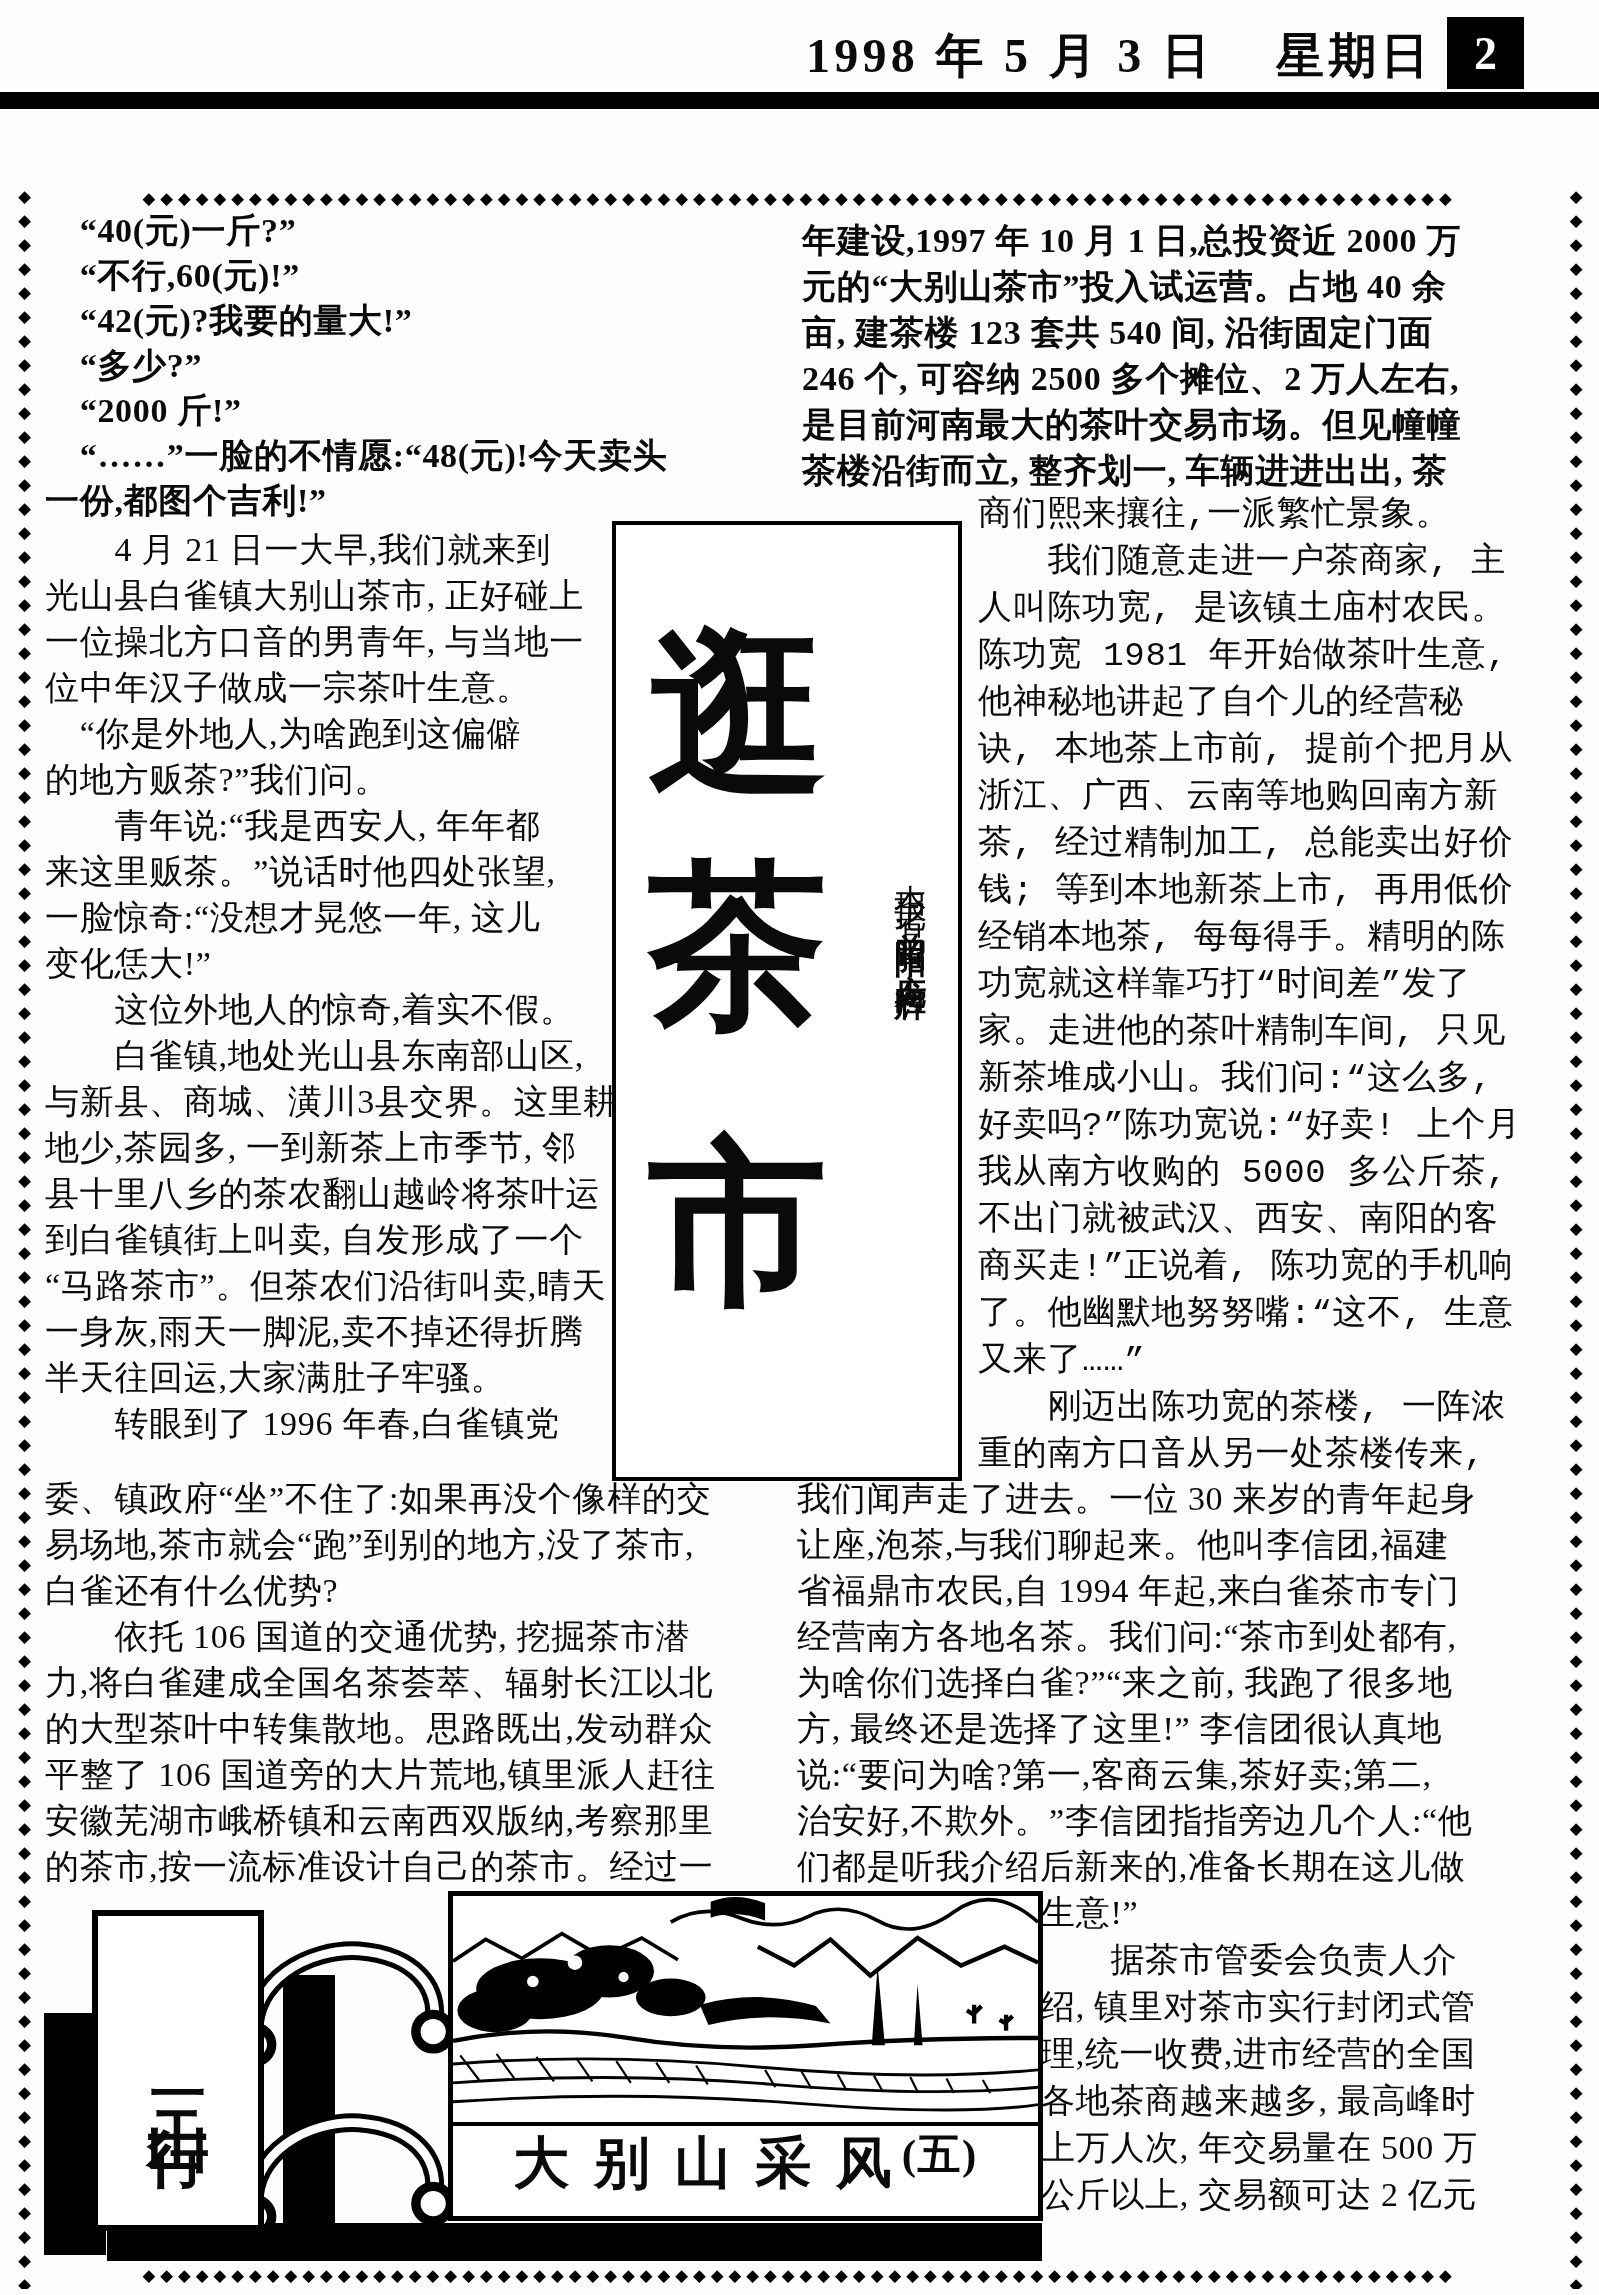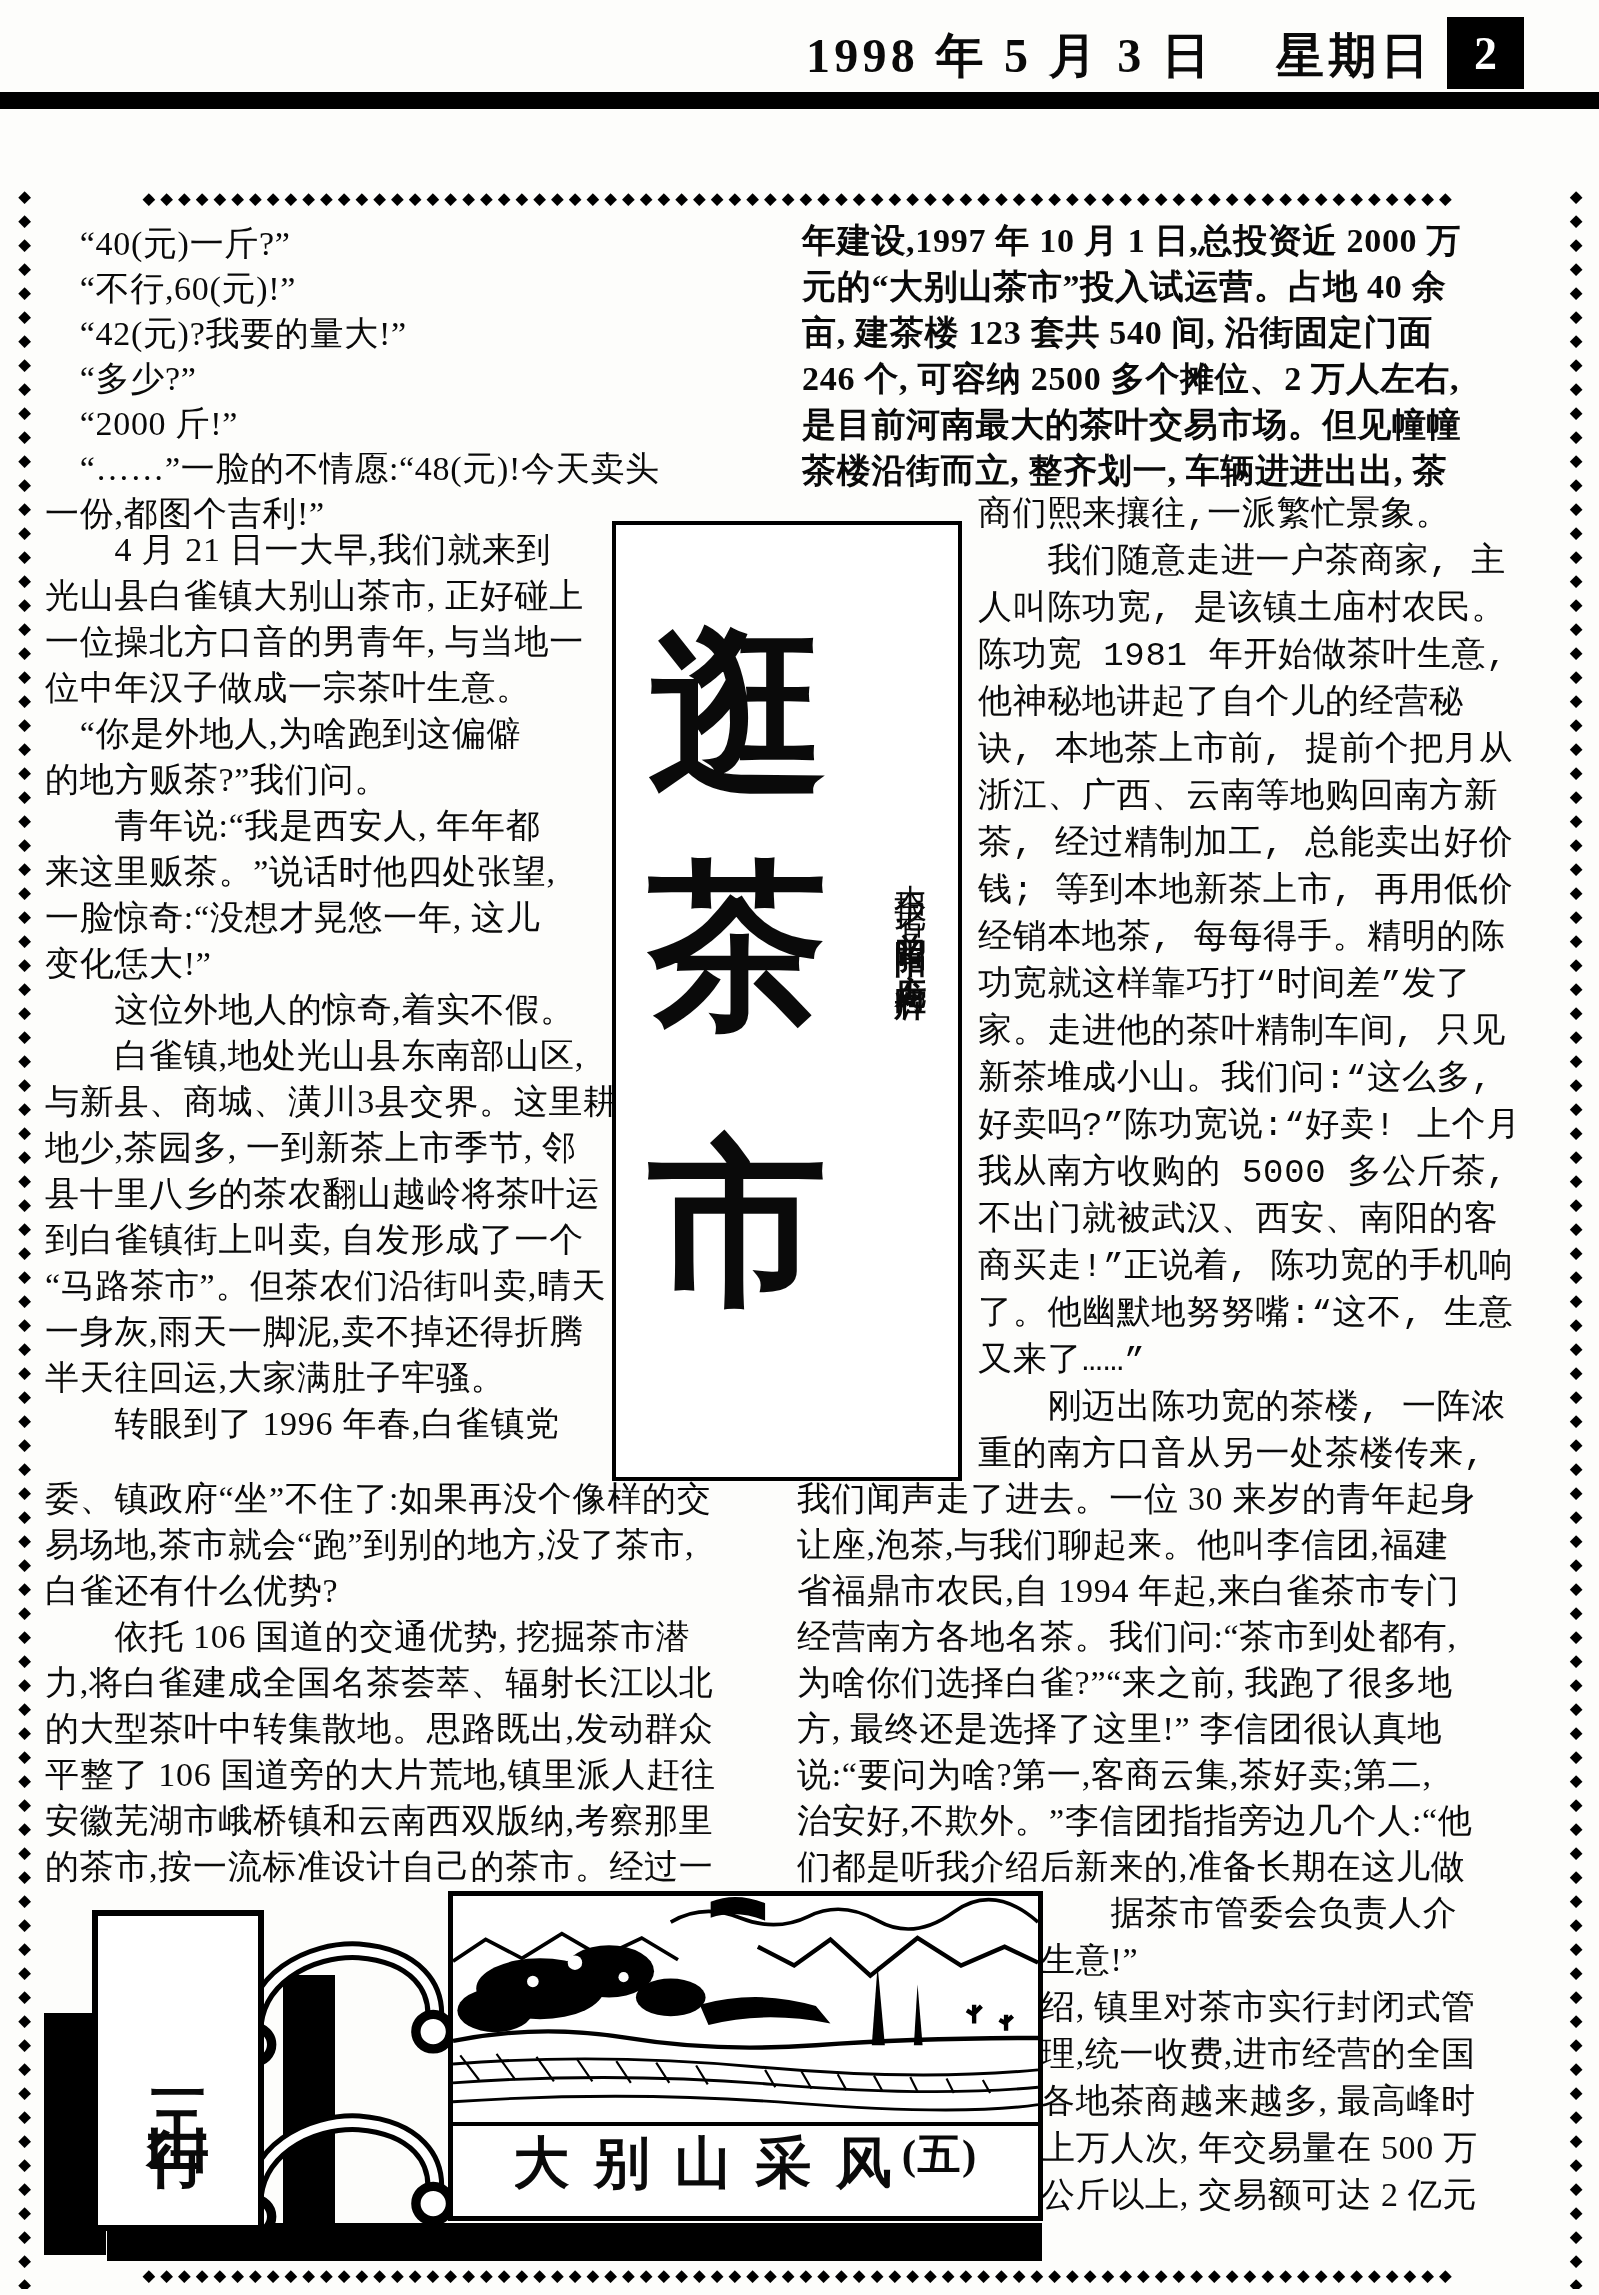--- a/index.html
+++ b/index.html
@@ -28,21 +28,21 @@
   .chain-top { top:187px; }
   .chain-bottom { top:2264px; }
   .chain-v { top:187px; width:24.6px; height:2102px; font-size:16.6px; letter-spacing:5px;
              writing-mode:vertical-rl; text-orientation:upright; line-height:24.6px; white-space:nowrap; text-align:center; }
   .chain-left { left:11.6px; }
   .chain-right { left:1563px; }
 
   
   .tblock { position:absolute; font-size:34px; }
   .tblock .tline { white-space:pre; overflow:visible; letter-spacing:0.7px; }
-  #l-top    { left:45px;  top:221px;  width:731px; } #l-top .tline    { height:45px; line-height:45px; }
+  #l-top    { left:45px;  top:208px;  width:731px;font-weight:bold; } #l-top .tline    { height:45px; line-height:45px; }
   #l-narrow { left:45px;  top:527px;  width:572px;  } #l-narrow .tline { height:46px; line-height:46px; }
   #l-wide   { left:45px;  top:1476px; width:731px; } #l-wide .tline   { height:46px; line-height:46px; }
   #r-top    { left:802px; top:218px; width:753px;font-weight:bold; } #r-top .tline    { height:46px; line-height:46px; }
   #r-narrow { left:978px; top:492px; width:575px;  } #r-narrow .tline { height:47px; line-height:47px;font-family:Liberation Mono, monospace; }
   #r-wide   { left:797px; top:1476px; width:756px;} #r-wide .tline   { height:46px; line-height:46px; }
   #r-bottom { left:1041px; top:1889px; width:510px; } #r-bottom .tline { height:47px; line-height:47px; }
 
   
   .title-box {
     position:absolute; left:612px; top:521px; width:350px; height:960px;
@@ -184,22 +184,22 @@
       <div class="tline">让座,泡茶,与我们聊起来。他叫李信团,福建</div>
       <div class="tline">省福鼎市农民,自 1994 年起,来白雀茶市专门</div>
       <div class="tline">经营南方各地名茶。我们问:“茶市到处都有,</div>
       <div class="tline">为啥你们选择白雀?”“来之前, 我跑了很多地</div>
       <div class="tline">方, 最终还是选择了这里!” 李信团很认真地</div>
       <div class="tline">说:“要问为啥?第一,客商云集,茶好卖;第二,</div>
       <div class="tline">治安好,不欺外。”李信团指指旁边几个人:“他</div>
       <div class="tline">们都是听我介绍后新来的,准备长期在这儿做</div>
     </div>
   <div id="r-bottom" class="tblock">
+      <div class="tline">生意!”</div>
       <div class="tline">　　据茶市管委会负责人介</div>
-      <div class="tline">生意!”</div>
       <div class="tline">绍, 镇里对茶市实行封闭式管</div>
       <div class="tline">理,统一收费,进市经营的全国</div>
       <div class="tline">各地茶商越来越多, 最高峰时</div>
       <div class="tline">上万人次, 年交易量在 500 万</div>
       <div class="tline">公斤以上, 交易额可达 2 亿元</div>
     </div>
 
   <div class="title-box">
     <div class="title-char tc-0">逛</div>
     <div class="title-char tc-1">茶</div>

